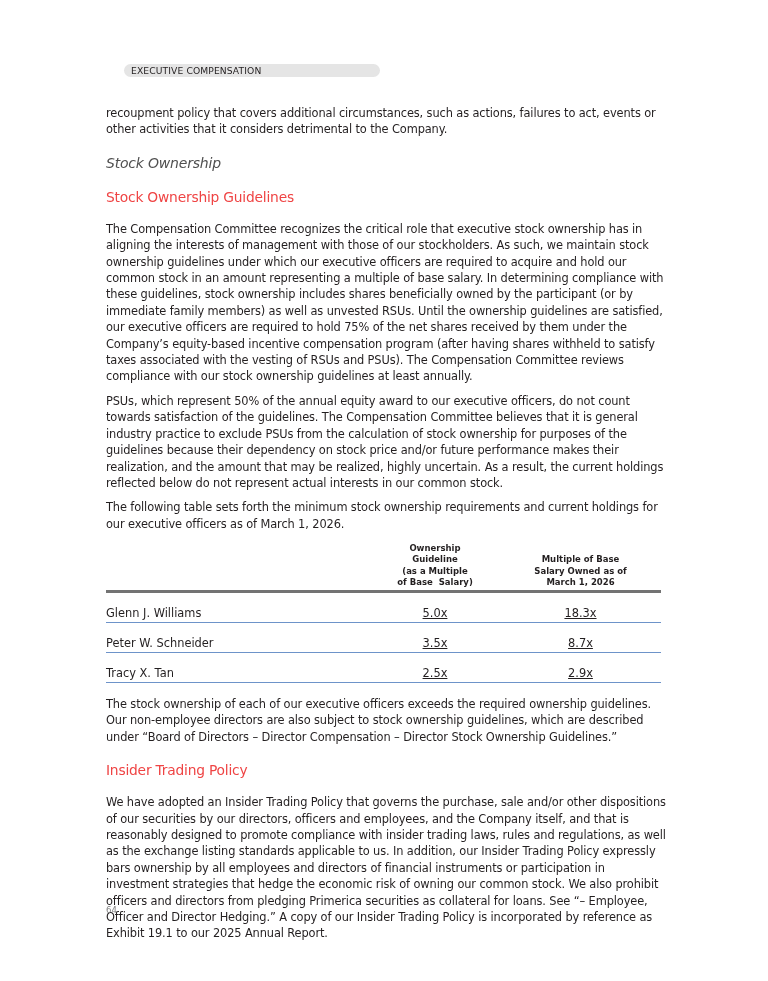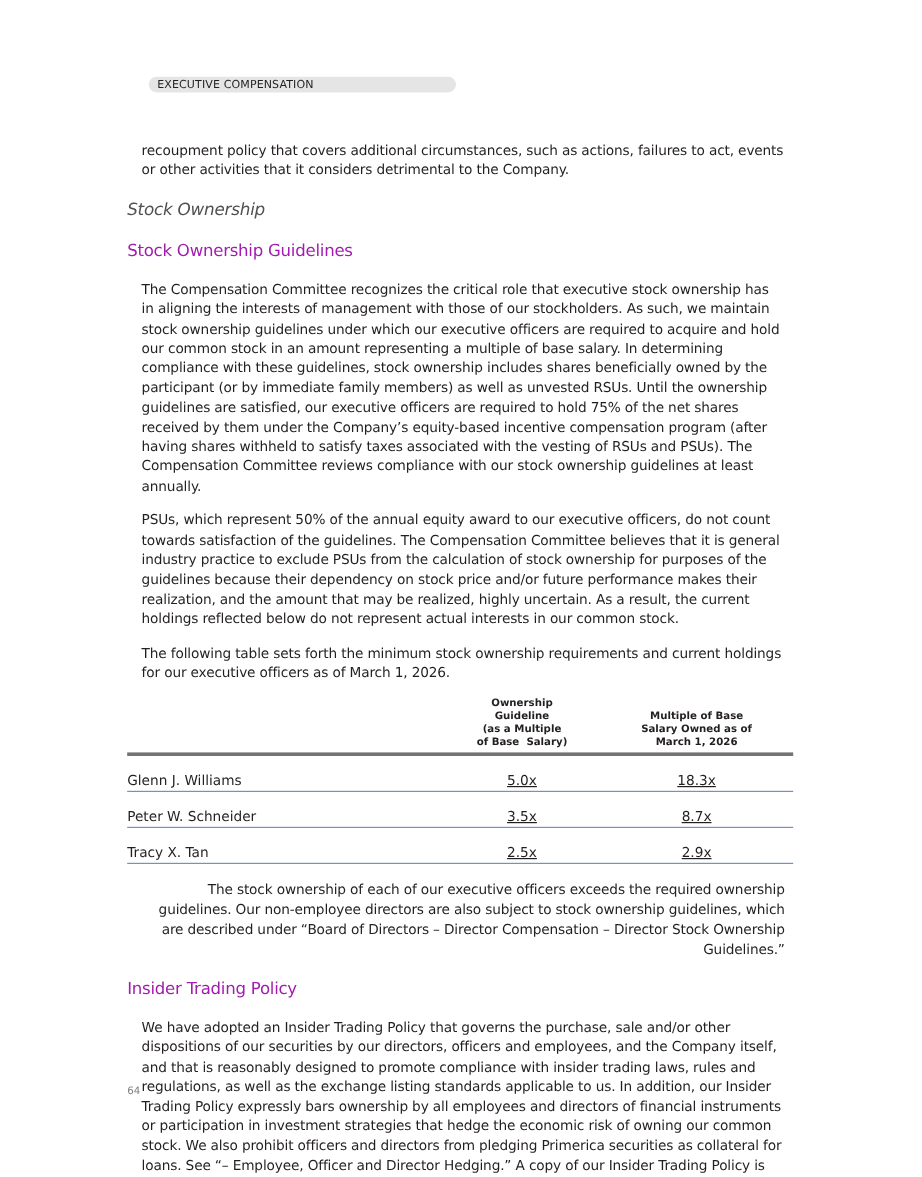--- a/index.html
+++ b/index.html
@@ -3,23 +3,23 @@
 <meta charset="utf-8">
 <style>
   html, body { margin: 0; padding: 0; background: #ffffff; }
   body { width: 768px; height: 981px; position: relative; overflow: hidden;
          font-family: "DejaVu Sans", sans-serif; color: #231f20; }
   .pill { position: absolute; left: 124px; top: 64px; width: 256px; height: 13px;
           background: #e5e5e5; border-radius: 7px; }
   .pill span { position: absolute; left: 7px; top: 0px; font-size: 9.2px; line-height: 13px;
                color: #231f20; letter-spacing: 0.1px; }
   .content { position: absolute; left: 106px; top: 105px; width: 560px; }
-  p { margin: 12px; font-size: 11.4px; line-height: 16.4px; letter-spacing: -0.12px; }
+  p { margin: 0; font-size: 11.4px; line-height: 16.4px; letter-spacing: -0.12px; }
   .h-italic { font-style: italic; font-size: 14px; line-height: 18px; color: #505050; font-weight: 300; letter-spacing: -0.2px; }
-  .h-sub { font-size: 13.8px; line-height: 18px; color: #a21caf; letter-spacing: -0.2px; }
+  .h-sub { font-size: 13.8px; line-height: 18px; color: #ef4444; letter-spacing: -0.2px; }
   table { border-collapse: collapse; width: 555px; margin-top: 11px; }
   th { font-size: 8.5px; font-weight: bold; line-height: 11.2px; text-align: center; vertical-align: bottom;
        padding: 0 0 2px 0; color: #231f20; }
   thead tr { border-bottom: 3px solid #737373; }
   td { font-size: 11.4px; line-height: 16px; padding: 12px 0 1px 0; }
   tbody tr { border-bottom: 1.5px solid #6d93c9; }
   td.c { text-align: center; text-decoration: underline; }
   .pagenum { position: absolute; left: 106px; top: 905px; font-size: 8.5px; color: #808080; }
 </style>
 </head>
@@ -69,20 +69,20 @@
         <td class="c">8.7x</td>
       </tr>
       <tr>
         <td>Tracy X. Tan</td>
         <td class="c">2.5x</td>
         <td class="c">2.9x</td>
       </tr>
     </tbody>
   </table>
 
-  <p style="margin-top:13px;text-align:right;">The stock ownership of each of our executive officers exceeds the required ownership guidelines. Our non-employee directors are also subject to stock ownership guidelines, which are described under “Board of Directors – Director Compensation – Director Stock Ownership Guidelines.”</p>
+  <p style="margin-top:13px;">The stock ownership of each of our executive officers exceeds the required ownership guidelines. Our non-employee directors are also subject to stock ownership guidelines, which are described under “Board of Directors – Director Compensation – Director Stock Ownership Guidelines.”</p>
 
   <div class="h-sub" style="margin-top:16px;">Insider Trading Policy</div>
 
   <p style="margin-top:15px;">We have adopted an Insider Trading Policy that governs the purchase, sale and/or other dispositions of our securities by our directors, officers and employees, and the Company itself, and that is reasonably designed to promote compliance with insider trading laws, rules and regulations, as well as the exchange listing standards applicable to us. In addition, our Insider Trading Policy expressly bars ownership by all employees and directors of financial instruments or participation in investment strategies that hedge the economic risk of owning our common stock. We also prohibit officers and directors from pledging Primerica securities as collateral for loans.  See “– Employee, Officer and Director Hedging.”  A copy of our Insider Trading Policy is incorporated by reference as Exhibit 19.1 to our 2025 Annual Report.</p>
 </div>
 
 <div class="pagenum">64</div>
 
 </body></html>

